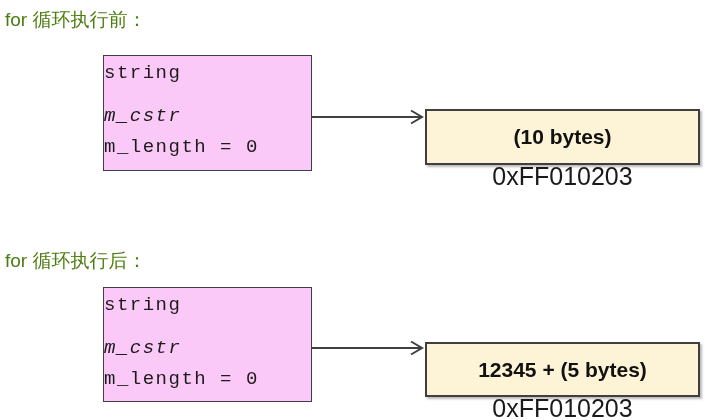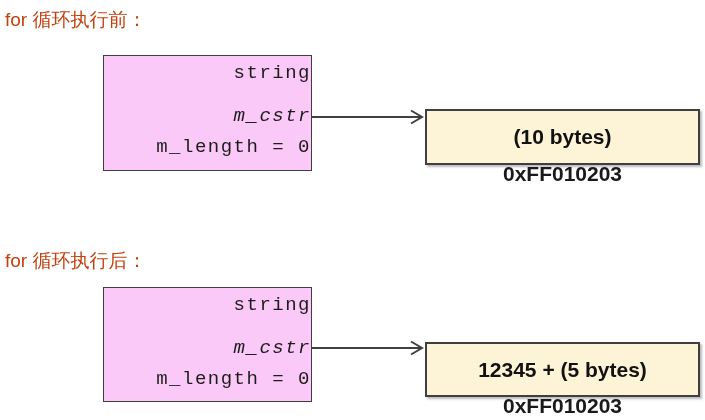--- a/index.html
+++ b/index.html
@@ -10,35 +10,35 @@
     background: #ffffff;
     overflow: hidden;
     font-family: "Liberation Sans", sans-serif;
   }
   .arrows { position: absolute; left: 0; top: 0; z-index: 1; }
 
   .sec-title {
     position: absolute;
     left: 5px;
     font-size: 19px;
-    color: #c2410c;
+    color: #4d7c0f;
     white-space: nowrap;
   }
 
   .struct-box {
     position: absolute;
     background: #fbc9f7;
     border: 1.5px solid #3f3f3f;
     box-sizing: border-box;
     z-index: 2;
   }
   .struct-name, .struct-field {
     position: absolute;
     width: 100%;
-    text-align: right;
+    text-align: left;
     font-family: "Liberation Mono", "DejaVu Sans Mono", monospace;
     font-size: 19px;
     letter-spacing: 1.5px;
     color: #1c1c1c;
     white-space: pre;
   }
   .struct-name { top: 6px; }
   .field-0 { top: 49px; font-style: italic; }
   .field-1 { top: 80px; }
 
@@ -57,25 +57,24 @@
   .buffer-label {
     font-size: 21px;
     font-weight: bold;
     color: #111111;
     white-space: nowrap;
   }
 
   .address {
     position: absolute;
     text-align: center;
-    font-size: 21px;
+    font-size: 25px;
     color: #1a1a1a;
     z-index: 2;
     white-space: nowrap;
-    font-weight: bold;
   }
 
   .watermark {
     position: absolute;
     top: 393px;
     right: 6px;
     font-size: 15px;
     color: rgba(155,155,155,0.8);
     z-index: 3;
     white-space: nowrap;

